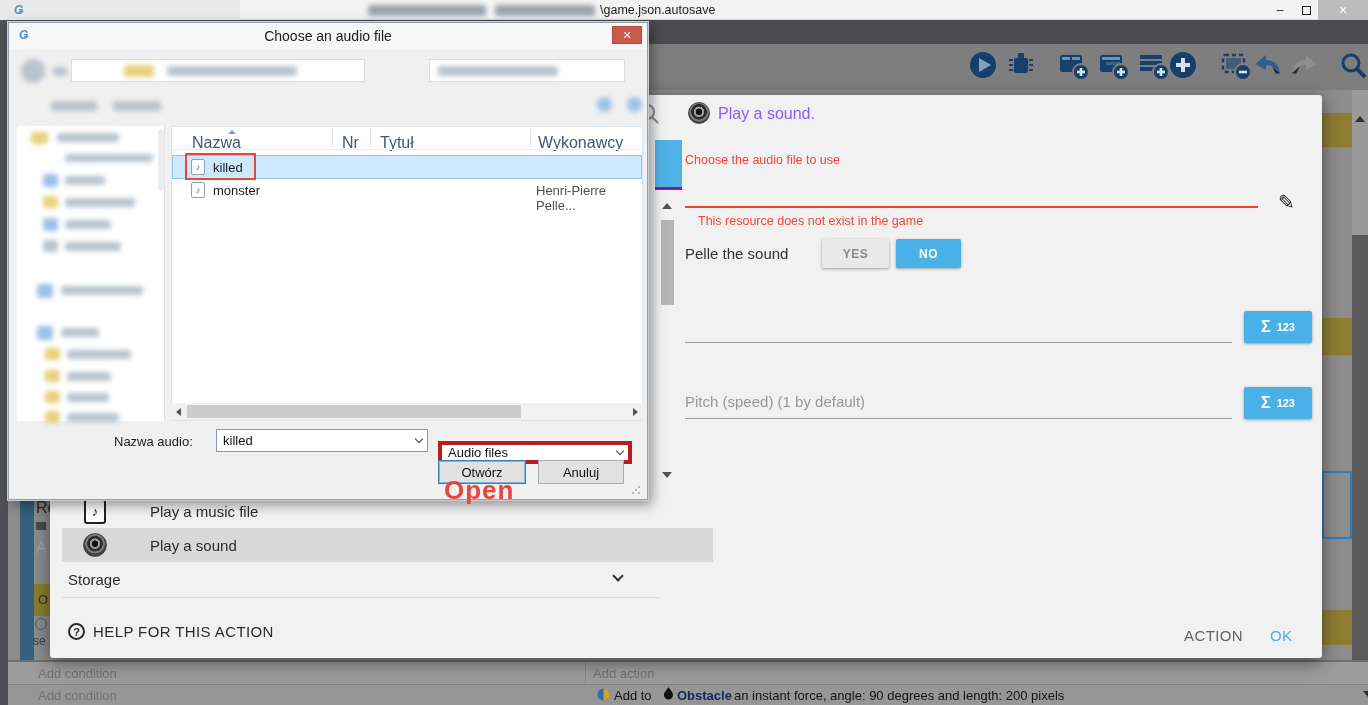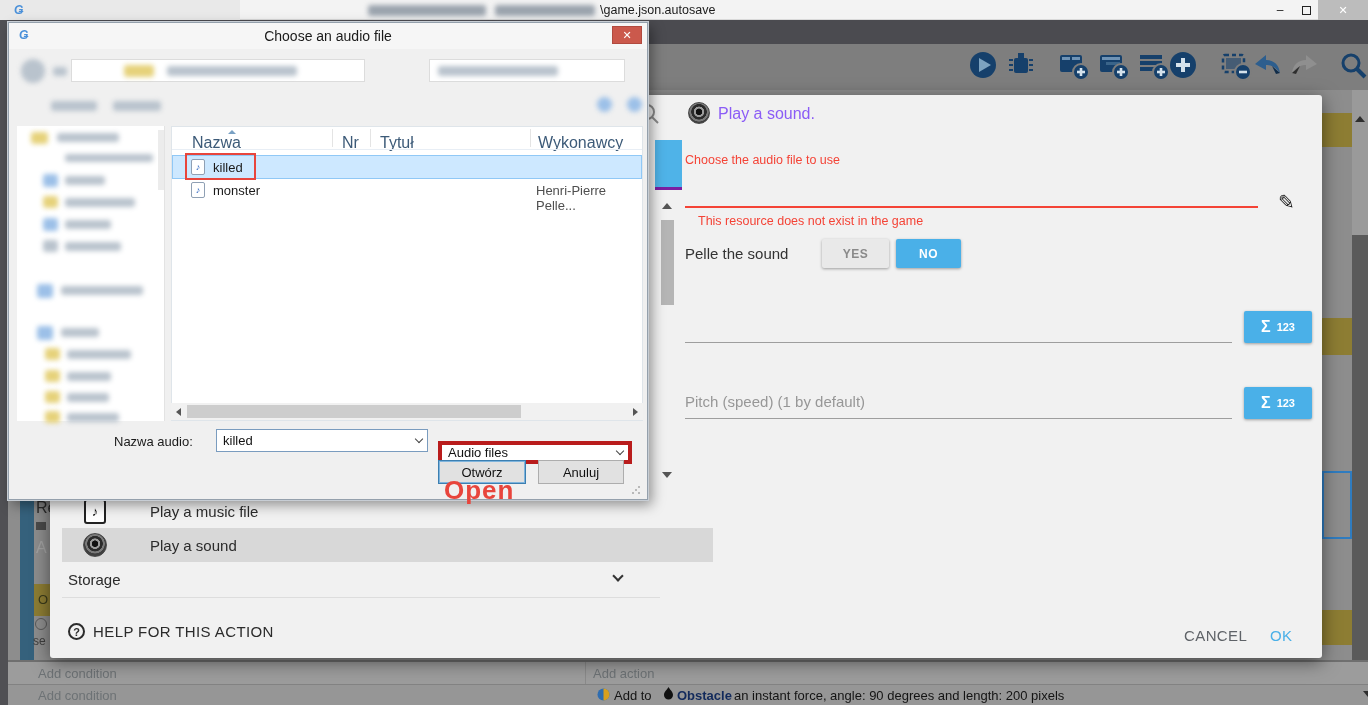--- a/index.html
+++ b/index.html
@@ -285,21 +285,21 @@
     <div class="abs field-line-gray" style="left:635px;top:323px;width:547px;"></div>
     <div class="abs exprbtn" style="left:1194px;top:292px;width:68px;height:32px;">
       <span class="sg">Σ</span>
       <span class="bd">123</span>
     </div>
 
     <div class="abs" style="left:18px;top:528px;display:flex;align-items:center;gap:8px;">
       <span class="helpq">?</span>
       <span class="footer-txt" style="color:#2b2b2b;">HELP FOR THIS ACTION</span>
     </div>
-    <span class="abs footer-txt" style="left:1134px;top:532px;color:#5f6368;">CANCEL</span>
+    <span class="abs footer-txt" style="left:1134px;top:532px;color:#5f6368;">ACTION</span>
     <span class="abs footer-txt" style="left:1220px;top:532px;color:#4ab0e8;">OK</span>
   </div>
 
   <div class="abs titlebar">
     <div class="abs tb-leftblock">
       <span class="abs gd-logo" style="left:14px;top:3px;">Ǥ</span>
     </div>
     <div class="abs bb bb-dgray" style="left:368px;top:5px;width:118px;height:11px;"></div>
     <div class="abs bb bb-dgray" style="left:495px;top:5px;width:100px;height:11px;"></div>
     <span class="abs tb-title" style="left:600px;">\game.json.autosave</span>

